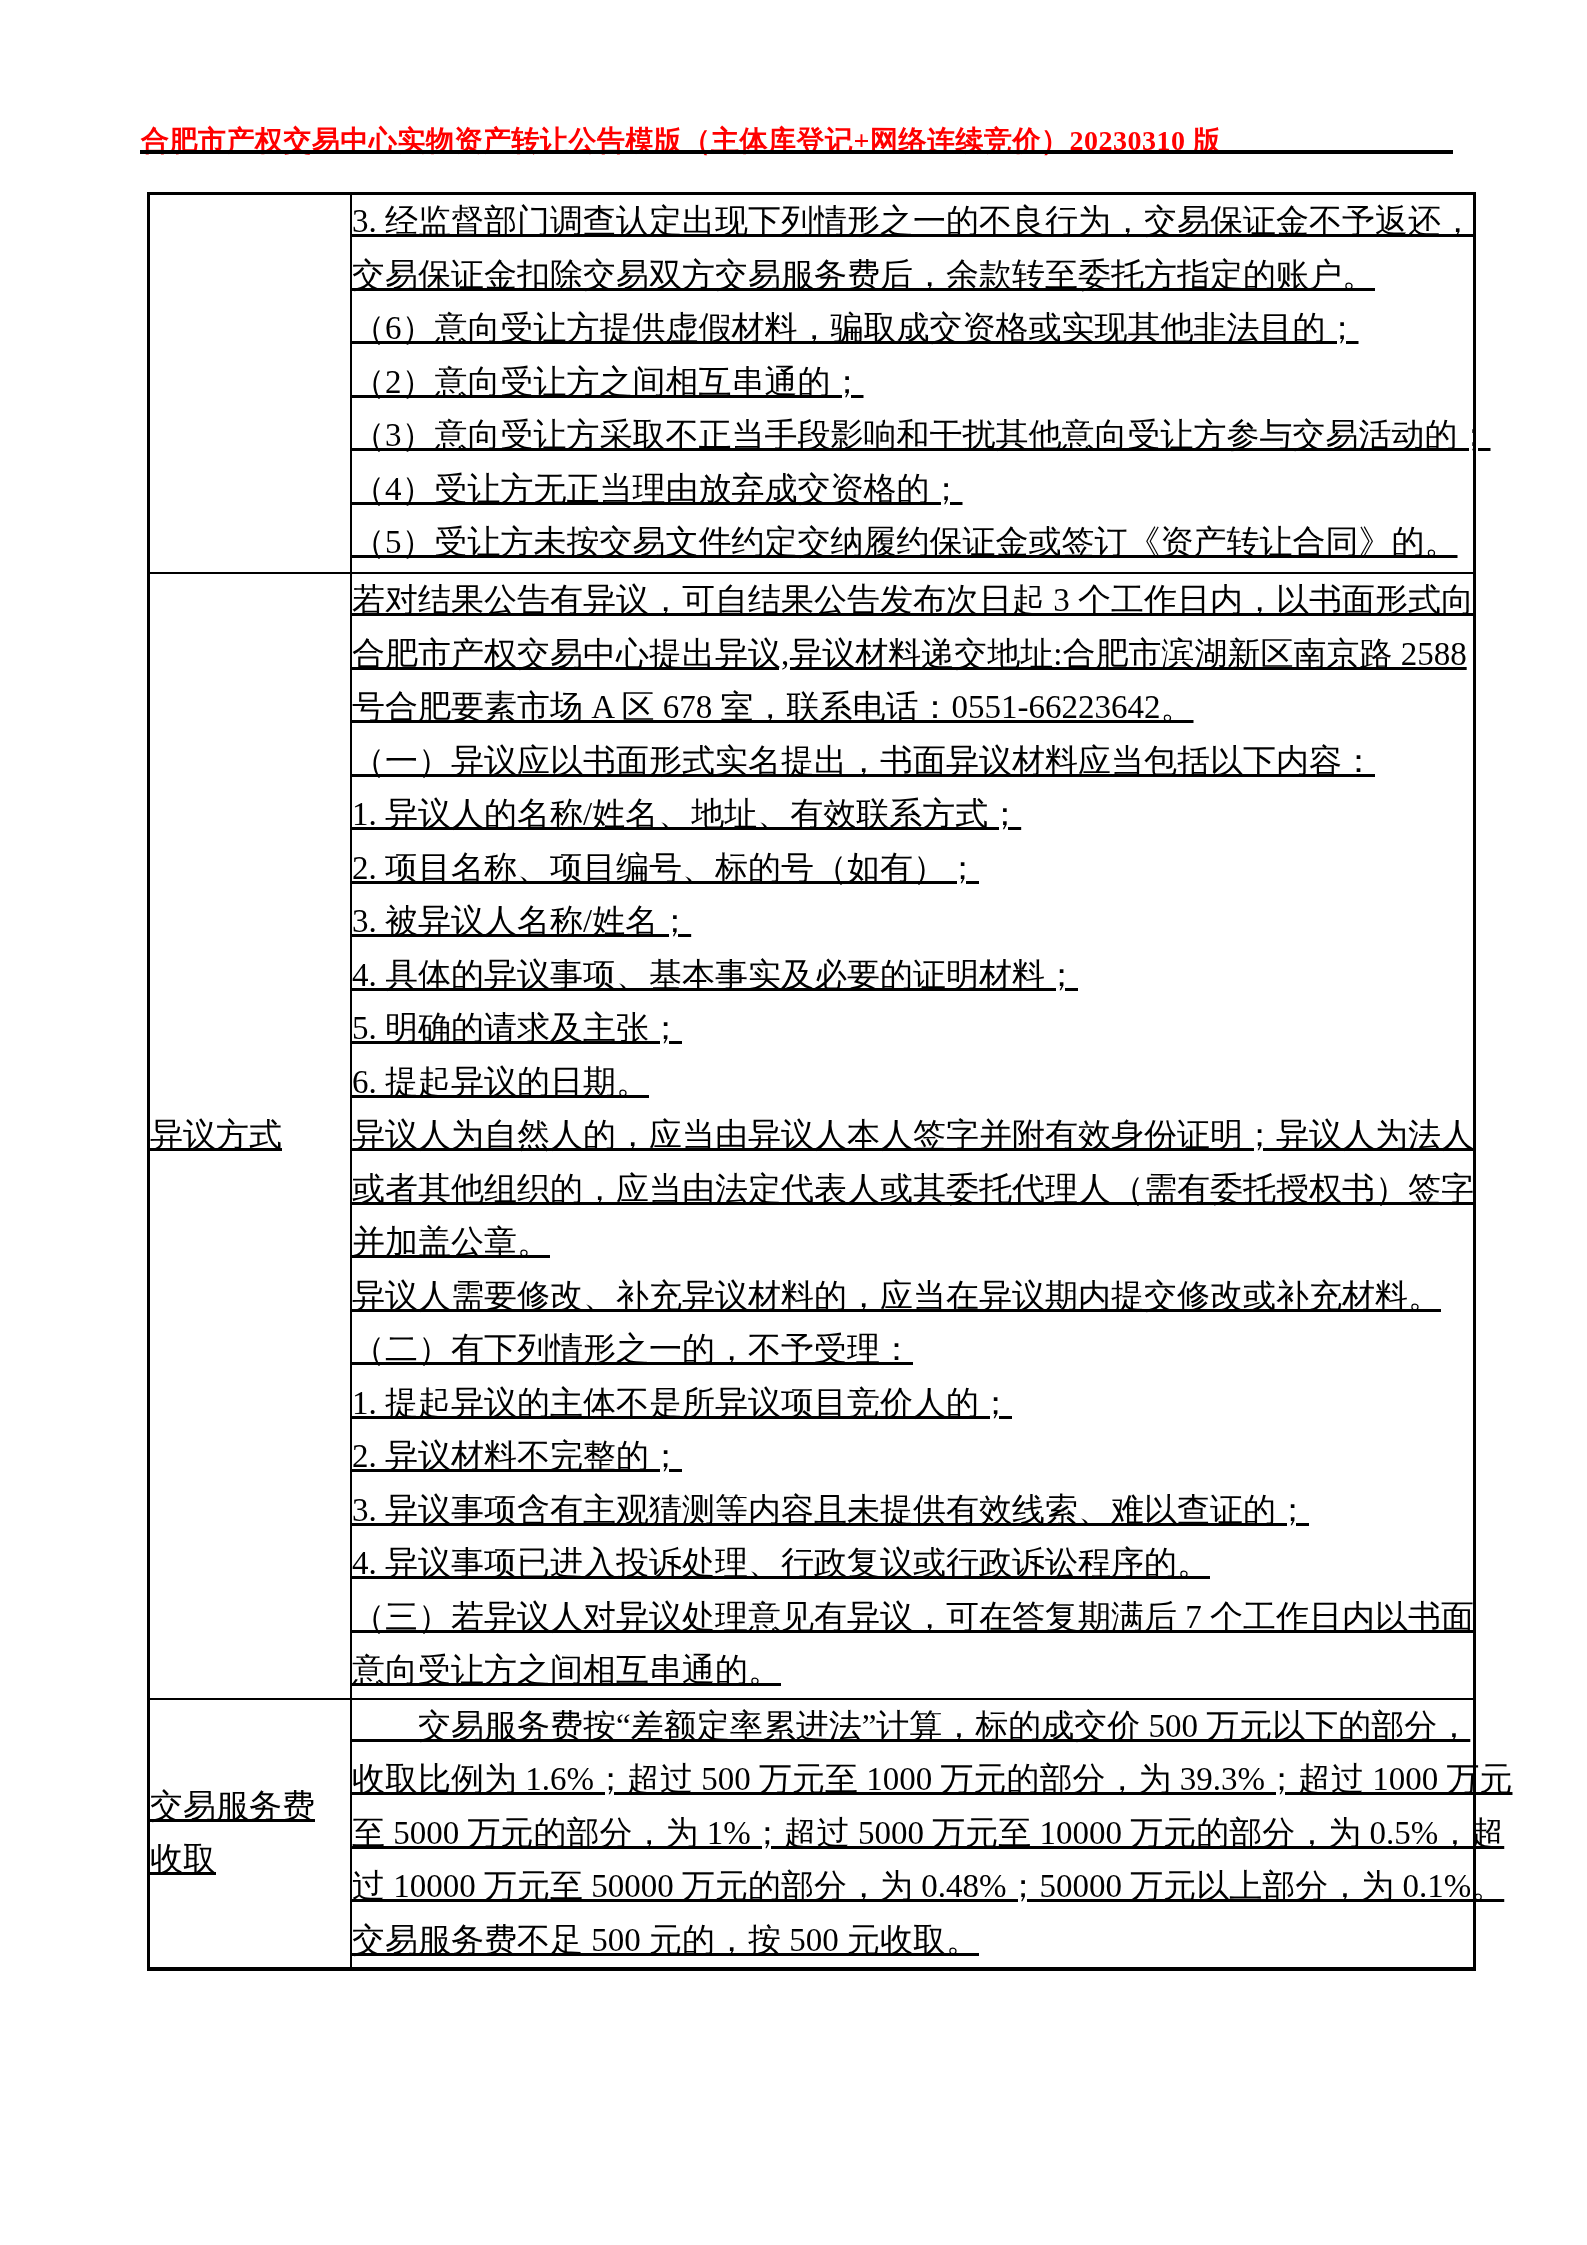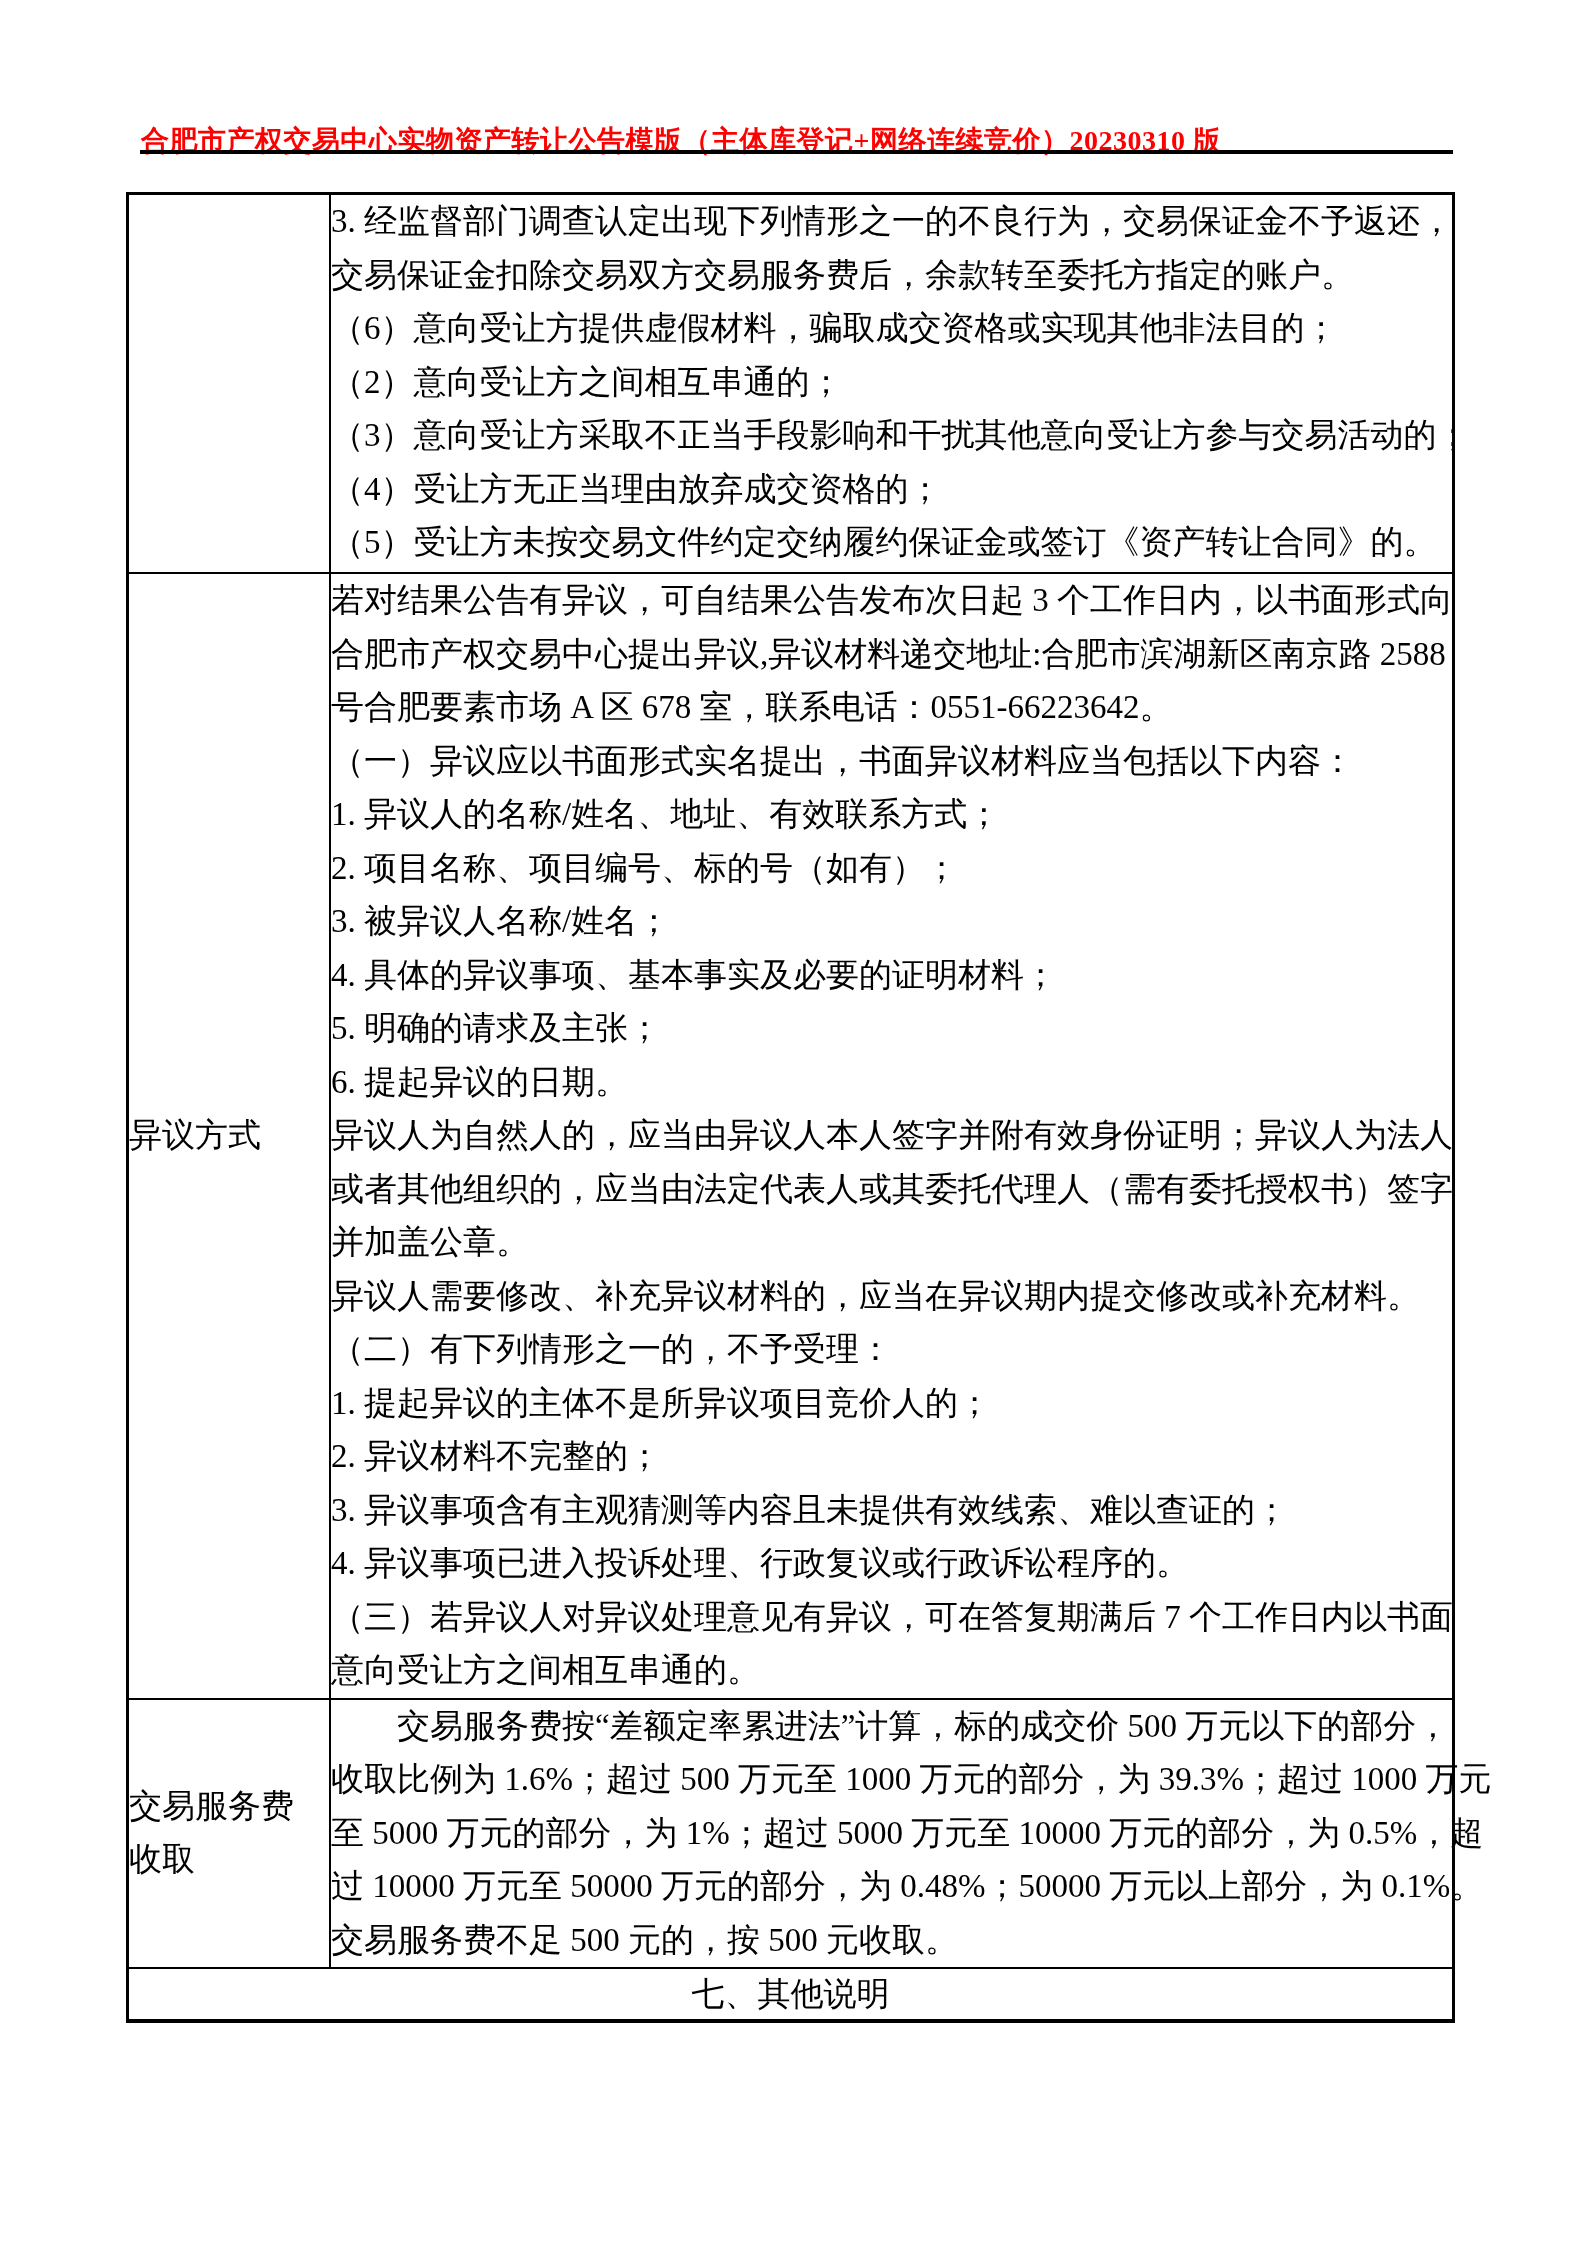--- a/index.html
+++ b/index.html
@@ -20,24 +20,25 @@
     letter-spacing:0.5px;
   }
   .header-rule{
     position:absolute;
     left:140px;top:150px;
     width:1313px;height:4px;
     background:#000;
   }
   table.doc-table{
     position:absolute;
-    left:126px;top:192px;
+    left:147px;top:192px;
     width:1329px;
     border-collapse:collapse;
     table-layout:fixed;
+    text-decoration:underline;
   }
   table.doc-table{border:3px solid #000;border-bottom-width:4px;}
   table.doc-table td{
     border:2px solid #000;
     padding:0;
     font-size:33px;
   }
   td.label-cell{
     width:200px;
     text-align:left;
@@ -116,17 +117,14 @@
       <div>收取</div>
     </td>
     <td class="content-cell">
           <div class="text-line">　　交易服务费按“差额定率累进法”计算，标的成交价 500 万元以下的部分，</div>
           <div class="text-line">收取比例为 1.6%；超过 500 万元至 1000 万元的部分，为 39.3%；超过 1000 万元</div>
           <div class="text-line">至 5000 万元的部分，为 1%；超过 5000 万元至 10000 万元的部分，为 0.5%，超</div>
           <div class="text-line">过 10000 万元至 50000 万元的部分，为 0.48%；50000 万元以上部分，为 0.1%。</div>
           <div class="text-line">交易服务费不足 500 元的，按 500 元收取。</div>
         </td>
   </tr>
-  <tr class="row-section">
-    <td colspan="2">七、其他说明</td>
-  </tr>
 </tbody>
   </table>
 
 </body></html>

